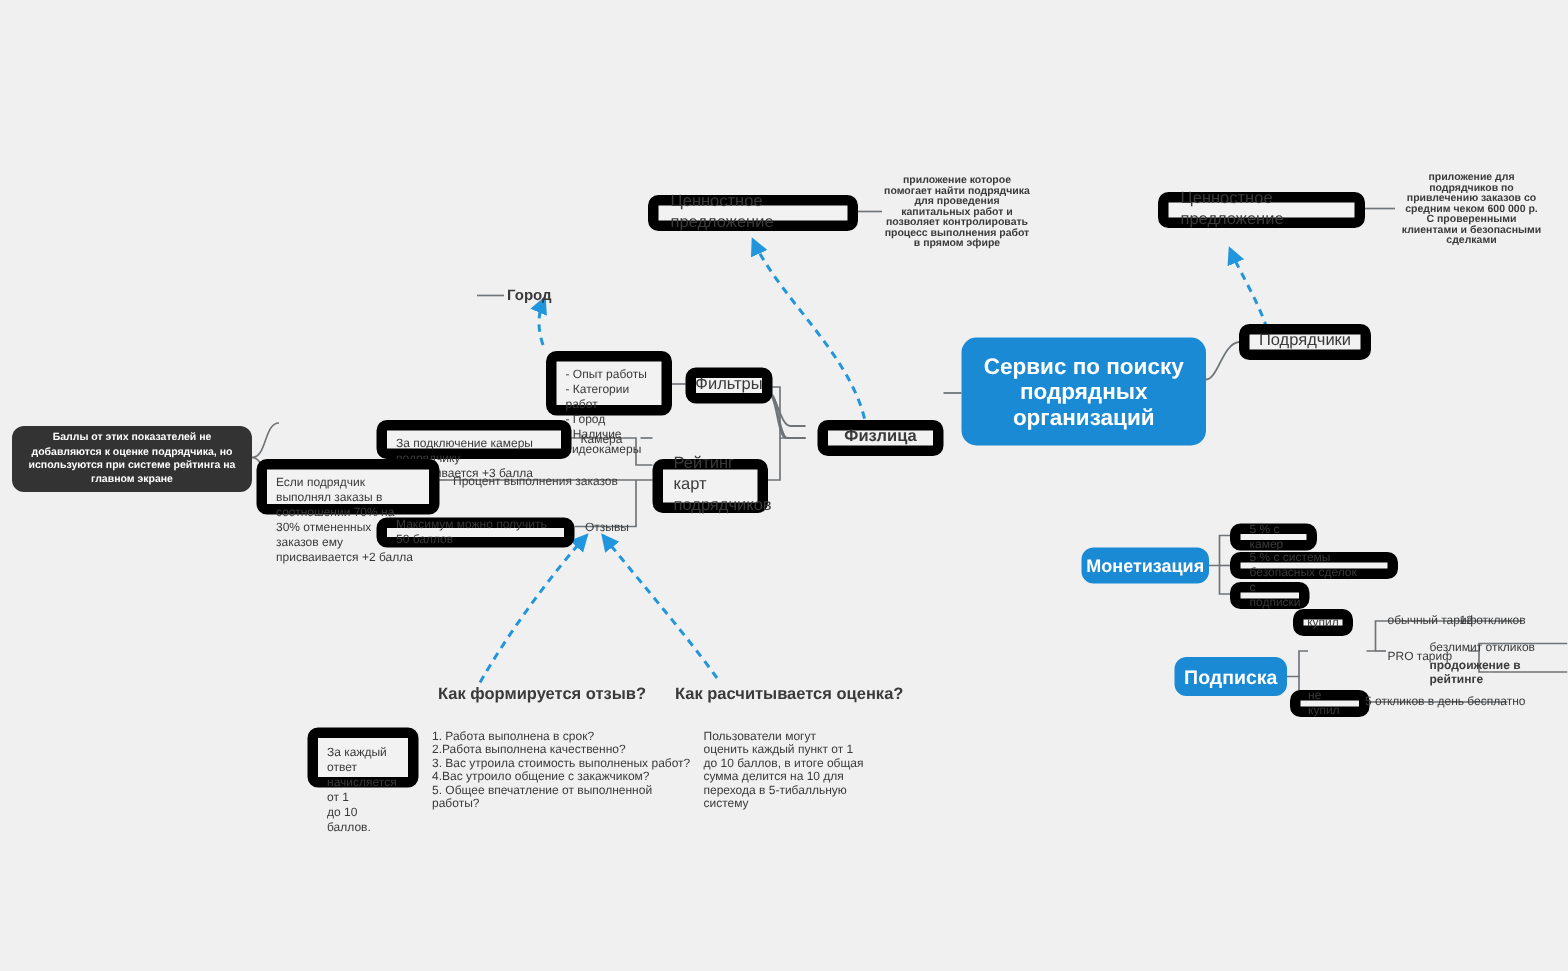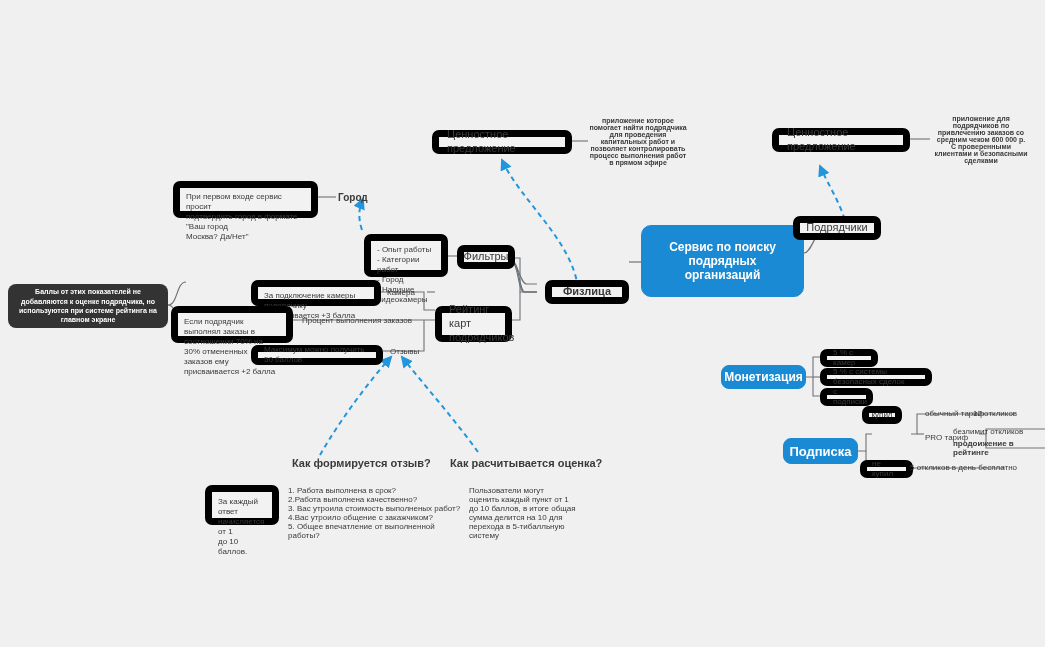--- a/index.html
+++ b/index.html
@@ -47,21 +47,21 @@
   
   .plain{color:#3a3a3a;display:flex;align-items:center;box-sizing:border-box;}
   .center{justify-content:center;text-align:center;}
 
   .t7{font-size:7px;}
   .t8{font-size:8px;}
   .t10{font-size:10px;}
   .t11{font-size:11px;}
   .t12{font-size:12px;}
   .t13{font-size:13px;}
-  .t16{font-size:12px;}
+  .t16{font-size:15px;}
   .bold{font-weight:bold;}
   .multi{display:block;white-space:pre-line;}
   .multi-c{display:block;white-space:pre-line;text-align:center;}
 </style>
 </head>
 <body>
 
 <div id="canvas">
 
   <svg class="links" xmlns="http://www.w3.org/2000/svg">
@@ -164,25 +164,20 @@
 капитальных работ и
 позволяет контролировать
 процесс выполнения работ
 в прямом эфире</span>
   </div>
 
   <div class="node plain t10 bold" style="left:338px;top:189px;width:48px;height:16px;">
     <span>Город</span>
   </div>
 
-  <div class="node box t8" style="left:173px;top:181px;width:145px;height:37px;padding:4px 6px;align-items:flex-start;">
-    <span class="multi">При первом входе сервис просит
-подтвердить город в формате "Ваш город
-Москва? Да/Нет"</span>
-  </div>
 
   <div class="node box pad t11" style="left:457px;top:245px;width:58px;height:23px;justify-content:center;">
     <span>Фильтры</span>
   </div>
 
   <div class="node box t8" style="left:364px;top:234px;width:84px;height:43px;padding:4px 6px;align-items:flex-start;">
     <span class="multi">- Опыт работы
  - Категории работ
 - Город
 - Наличие видеокамеры</span>
@@ -217,21 +212,21 @@
     <span>Максимум можно получить 50 баллов</span>
   </div>
 
   <div class="node dark t7" style="left:8px;top:284px;width:160px;height:44px;">
     <span class="multi-c">Баллы от этих показателей не
 добавляются к оценке подрядчика, но
 используются при системе рейтинга на
 главном экране</span>
   </div>
 
-  <div class="node box pad t11 center" style="left:793px;top:216px;width:88px;height:24px;justify-content:center;">
+  <div class="node box pad t11 center" style="left:826px;top:216px;width:88px;height:24px;justify-content:center;">
     <span>Подрядчики</span>
   </div>
 
   <div class="node box pad t11" style="left:772px;top:128px;width:138px;height:23px;">
     <span>Ценностное предложение</span>
   </div>
 
   <div class="node plain t7 bold center" style="left:925px;top:106px;width:112px;height:66px;">
     <span class="multi-c">приложение для
 подрядчиков по

